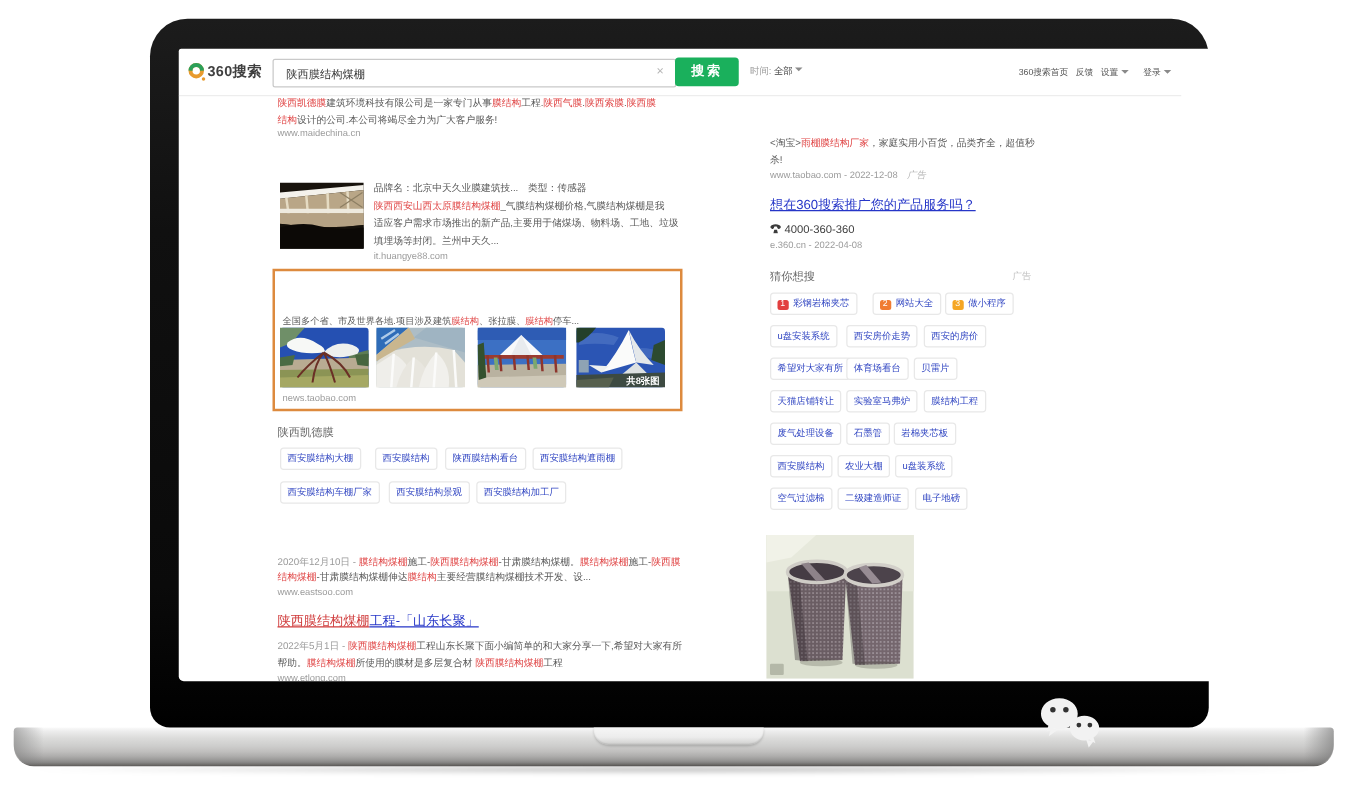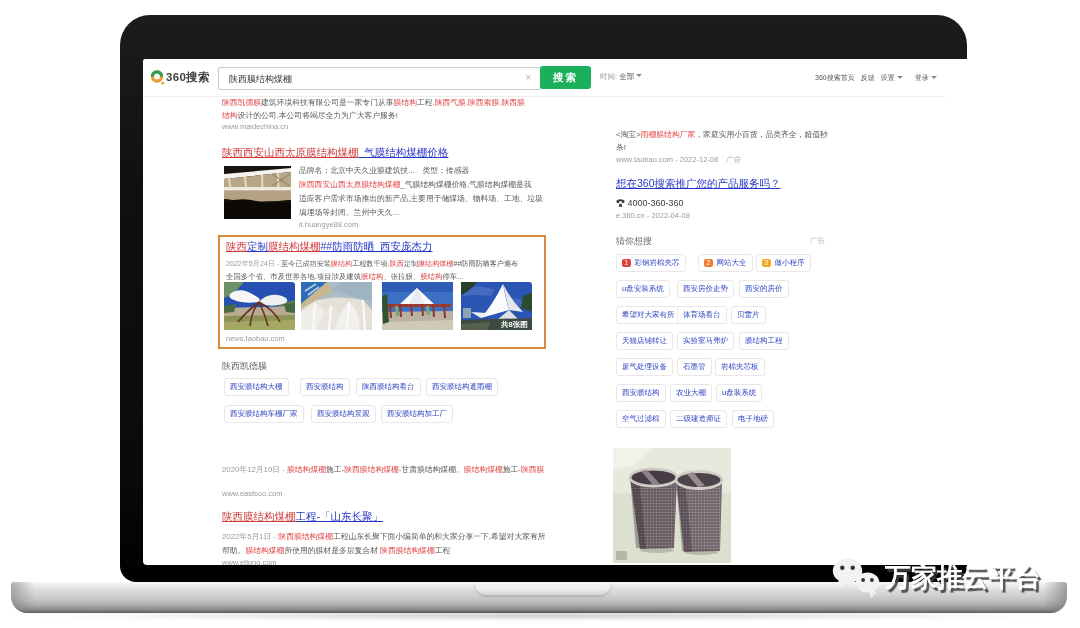--- a/index.html
+++ b/index.html
@@ -18,21 +18,21 @@
   #baseShadow{position:absolute;left:24px;top:612px;width:1030px;height:7px;
     background:radial-gradient(ellipse at center,rgba(0,0,0,.30),rgba(0,0,0,0) 72%);
     filter:blur(2px);}
   #notch{position:absolute;left:475px;top:582px;width:136px;height:14px;
     background:linear-gradient(180deg,#f6f6f6,#ececec 55%,#d8d8d7 85%,#cbcbca);
     border-radius:0 0 12px 12px;
     box-shadow:inset 0 -1px 1px rgba(0,0,0,.10), 0 1px 2px rgba(0,0,0,.18);}
   #lid{position:absolute;left:120px;top:15px;width:847px;height:567px;
     background:linear-gradient(180deg,#1c1c1c 0%,#101010 30%,#0a0a0a 80%,#000 100%);
     border-radius:30px 30px 16px 16px;}
-  #screen{position:absolute;left:23px;top:44px;width:866px;height:506px;background:#fff;overflow:hidden;border-radius:2px 2px 4px 4px;}
+  #screen{position:absolute;left:23px;top:24px;width:866px;height:506px;background:#fff;overflow:hidden;border-radius:2px 2px 4px 4px;}
   
   #sbox{position:absolute;left:75px;top:8px;width:321px;height:21px;border:1px solid #c9c9c9;border-radius:2px;background:#fff;}
   #sbox .q{position:absolute;left:10px;top:5px;font-size:9px;color:#333;}
   #sbox .x{position:absolute;right:9px;top:4px;font-size:10px;color:#b5b5b5;}
   #sbtn{position:absolute;left:397px;top:7px;width:51px;height:23px;background:#1ab05c;border-radius:3px;
         color:#fff;font-size:10.5px;font-weight:bold;text-align:center;line-height:23px;letter-spacing:2px;}
   .tri{display:inline-block;width:0;height:0;border-left:3px solid transparent;border-right:3px solid transparent;border-top:3.5px solid #8a8a8a;vertical-align:1.5px;margin-left:2px;}
   #timef{position:absolute;left:457px;top:12.5px;font-size:7.5px;color:#999;}
   #timef b{color:#444;font-weight:normal;}
   #toplinks{position:absolute;left:672px;top:14px;font-size:7px;color:#555;white-space:nowrap;}
@@ -78,41 +78,38 @@
         </div>
       <div id="sbtn">搜索</div>
       <div id="timef">时间: <b>全部</b><span class="tri"></span></div>
       <div id="toplinks"><span>360搜索首页</span><span>反馈</span><span>设置<span class="tri"></span></span><span style="margin-right:0">登录<span class="tri"></span></span></div>
       <div id="hline"></div>
 
       <div class="ds" style="left:79px;top:38px"><i>陕西凯德膜</i>建筑环境科技有限公司是一家专门从事<i>膜结构</i>工程.<i>陕西气膜</i>.<i>陕西索膜</i>.<i>陕西膜</i></div>
       <div class="ds" style="left:79px;top:51px"><i>结构</i>设计的公司.本公司将竭尽全力为广大客户服务!</div>
       <div class="url" style="left:79px;top:63px">www.maidechina.cn</div>
 
-      <div class="tt" style="left:79px;top:87px"><a class="r">陕西西安山西太原膜结构煤棚</a><a class="b">_气膜结构煤棚价格</a></div>
       <svg class="abs" style="left:81px;top:107px" width="67" height="53" viewBox="0 0 67 53">
         <rect width="67" height="53" fill="#18130d"></rect>
         <path d="M0 8 L67 2 L67 6 L0 13 Z" fill="#f4f2ec"></path>
         <path d="M0 13 L67 6 L67 34 L0 33 Z" fill="#b9a687"></path>
         <path d="M4 12 L7 33 L9 33 L6 12 Z M20 10 L22 33 L24 33 L22 10 Z M37 9 L38 34 L40 34 L39 8 Z M53 7 L54 34 L56 34 L55 7 Z" fill="#e5dbc2"></path>
         <path d="M48 8 L66 20 M66 8 L48 20" stroke="#8d7f63" stroke-width="1" fill="none"></path>
         <rect x="0" y="21" width="67" height="3.5" fill="#eeeade"></rect>
         <path d="M0 24.5 L67 24.5 L67 34 Q33 38 0 33 Z" fill="#b5a284"></path>
         <path d="M0 33 Q33 38 67 34 L67 53 L0 53 Z" fill="#15110b"></path>
         <path d="M0 36 Q18 31 32 35 Q48 39 67 36 L67 53 L0 53 Z" fill="#0c0906"></path>
       </svg>
       <div class="ds" style="left:156px;top:106px">品牌名：北京中天久业膜建筑技...　类型：传感器</div>
       <div class="ds" style="left:156px;top:120px"><i>陕西西安山西太原膜结构煤棚</i>_气膜结构煤棚价格,气膜结构煤棚是我</div>
       <div class="ds" style="left:156px;top:134px">适应客户需求市场推出的新产品,主要用于储煤场、物料场、工地、垃圾</div>
       <div class="ds" style="left:156px;top:148px">填埋场等封闭。兰州中天久...</div>
       <div class="url" style="left:156px;top:161px">it.huangye88.com</div>
 
       <div class="abs" style="left:75px;top:176px;width:324px;height:110px;border:2px solid #dd8a3e;"></div>
-      <div class="tt" style="left:83px;top:181px"><a class="r">陕西</a><a class="b">定制</a><a class="r">膜结构煤棚</a><a class="b">##防雨防晒_西安庞杰力</a></div>
-      <div class="ds" style="left:83px;top:200px;font-size:7.1px"><em>2022年5月24日 - </em>至今已成功安装<i>膜结构</i>工程数千项.<i>陕西</i>定制<i>膜结构煤棚</i>##防雨防晒客户遍布</div>
       <div class="ds" style="left:83px;top:213px;font-size:7.4px">全国多个省、市及世界各地.项目涉及建筑<i>膜结构</i>、张拉膜、<i>膜结构</i>停车...</div>
       <svg class="abs" style="left:81px;top:223px" width="71" height="48" viewBox="0 0 71 48">
         <rect width="71" height="48" rx="3" fill="#2550b2"></rect>
         <path d="M0 0 L20 0 Q14 6 10 12 L0 16 Z" fill="#6f8f68"></path>
         <path d="M55 22 L71 18 L71 30 L55 28 Z" fill="#5d7c54"></path>
         <path d="M0 26 L71 24 L71 36 L0 36 Z" fill="#b8ab92"></path>
         <path d="M0 24 L12 22 L10 30 L0 31 Z" fill="#4a6b44"></path>
         <path d="M60 22 L71 21 L71 31 L62 30 Z" fill="#47663f"></path>
         <path d="M0 34 L71 33 L71 48 L0 48 Z" fill="#8b9455"></path>
         <path d="M0 40 L71 38 L71 48 L0 48 Z" fill="#a5a863"></path>
@@ -164,20 +161,21 @@
       <div class="ds" style="left:79px;top:301px;font-size:9px;color:#666">陕西凯德膜</div>
       <div class="tag" style="left:81px;top:319px">西安膜结构大棚</div>
       <div class="tag" style="left:157px;top:319px">西安膜结构</div>
       <div class="tag" style="left:213px;top:319px">陕西膜结构看台</div>
       <div class="tag" style="left:283px;top:319px">西安膜结构遮雨棚</div>
       <div class="tag" style="left:81px;top:346px">西安膜结构车棚厂家</div>
       <div class="tag" style="left:168px;top:346px">西安膜结构景观</div>
       <div class="tag" style="left:238px;top:346px">西安膜结构加工厂</div>
 
       <div class="ds" style="left:79px;top:405px"><em>2020年12月10日 - </em><i>膜结构煤棚</i>施工-<i>陕西膜结构煤棚</i>-甘肃膜结构煤棚。<i>膜结构煤棚</i>施工-<i>陕西膜</i></div>
+      <div class="ds" style="left:79px;top:417px"><i>结构煤棚</i>-甘肃膜结构煤棚伸达<i>膜结构</i>主要经营膜结构煤棚技术开发、设...</div>
       <div class="url" style="left:79px;top:430px">www.eastsoo.com</div>
 
       <div class="tt" style="left:79px;top:451px"><a class="r">陕西膜结构煤棚</a><a class="b">工程-「山东长聚」</a></div>
       <div class="ds" style="left:79px;top:472px"><em>2022年5月1日 - </em><i>陕西膜结构煤棚</i>工程山东长聚下面小编简单的和大家分享一下,希望对大家有所</div>
       <div class="ds" style="left:79px;top:486px">帮助。<i>膜结构煤棚</i>所使用的膜材是多层复合材 <i>陕西膜结构煤棚</i>工程</div>
       <div class="url" style="left:79px;top:499px">www.etlong.com</div>
 
       <div class="ds" style="left:473px;top:70px">&lt;淘宝&gt;<i>雨棚膜结构厂家</i>，家庭实用小百货，品类齐全，超值秒</div>
       <div class="ds" style="left:473px;top:83px">杀!</div>
       <div class="url" style="left:473px;top:96px">www.taobao.com - 2022-12-08　<em style="color:#b5b5b5">广告</em></div>
@@ -252,14 +250,13 @@
       <path d="M10 25 L8 32 L15 27 Z"></path>
       <path d="M38 34.8 L40 41 L44 35.8 Z"></path>
     </g>
     <g fill="#333">
       <circle cx="11.3" cy="10.8" r="2.2"></circle>
       <circle cx="21.7" cy="10.8" r="2.2"></circle>
       <circle cx="32.1" cy="23" r="1.9"></circle>
       <circle cx="40.9" cy="23" r="1.9"></circle>
     </g>
   </svg>
-  <div id="wm">万家推云平台</div>
 </div>
 
 </body></html>

